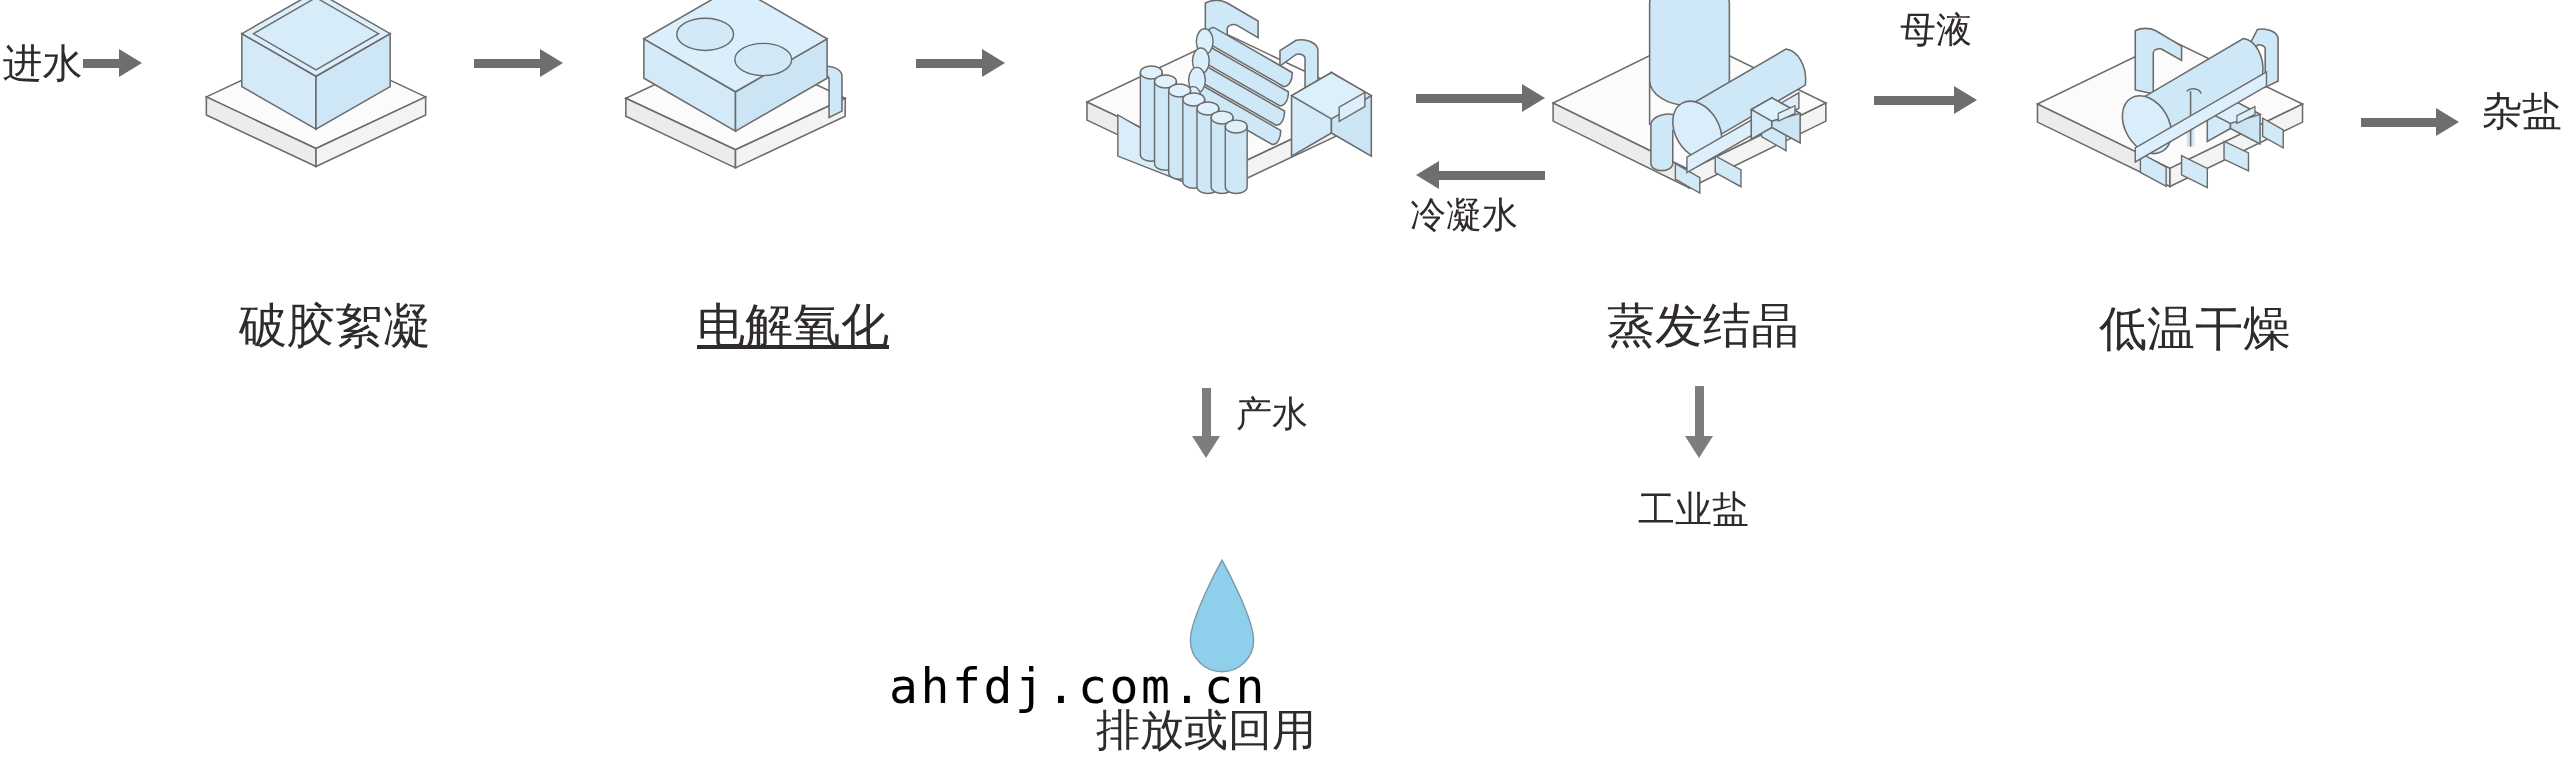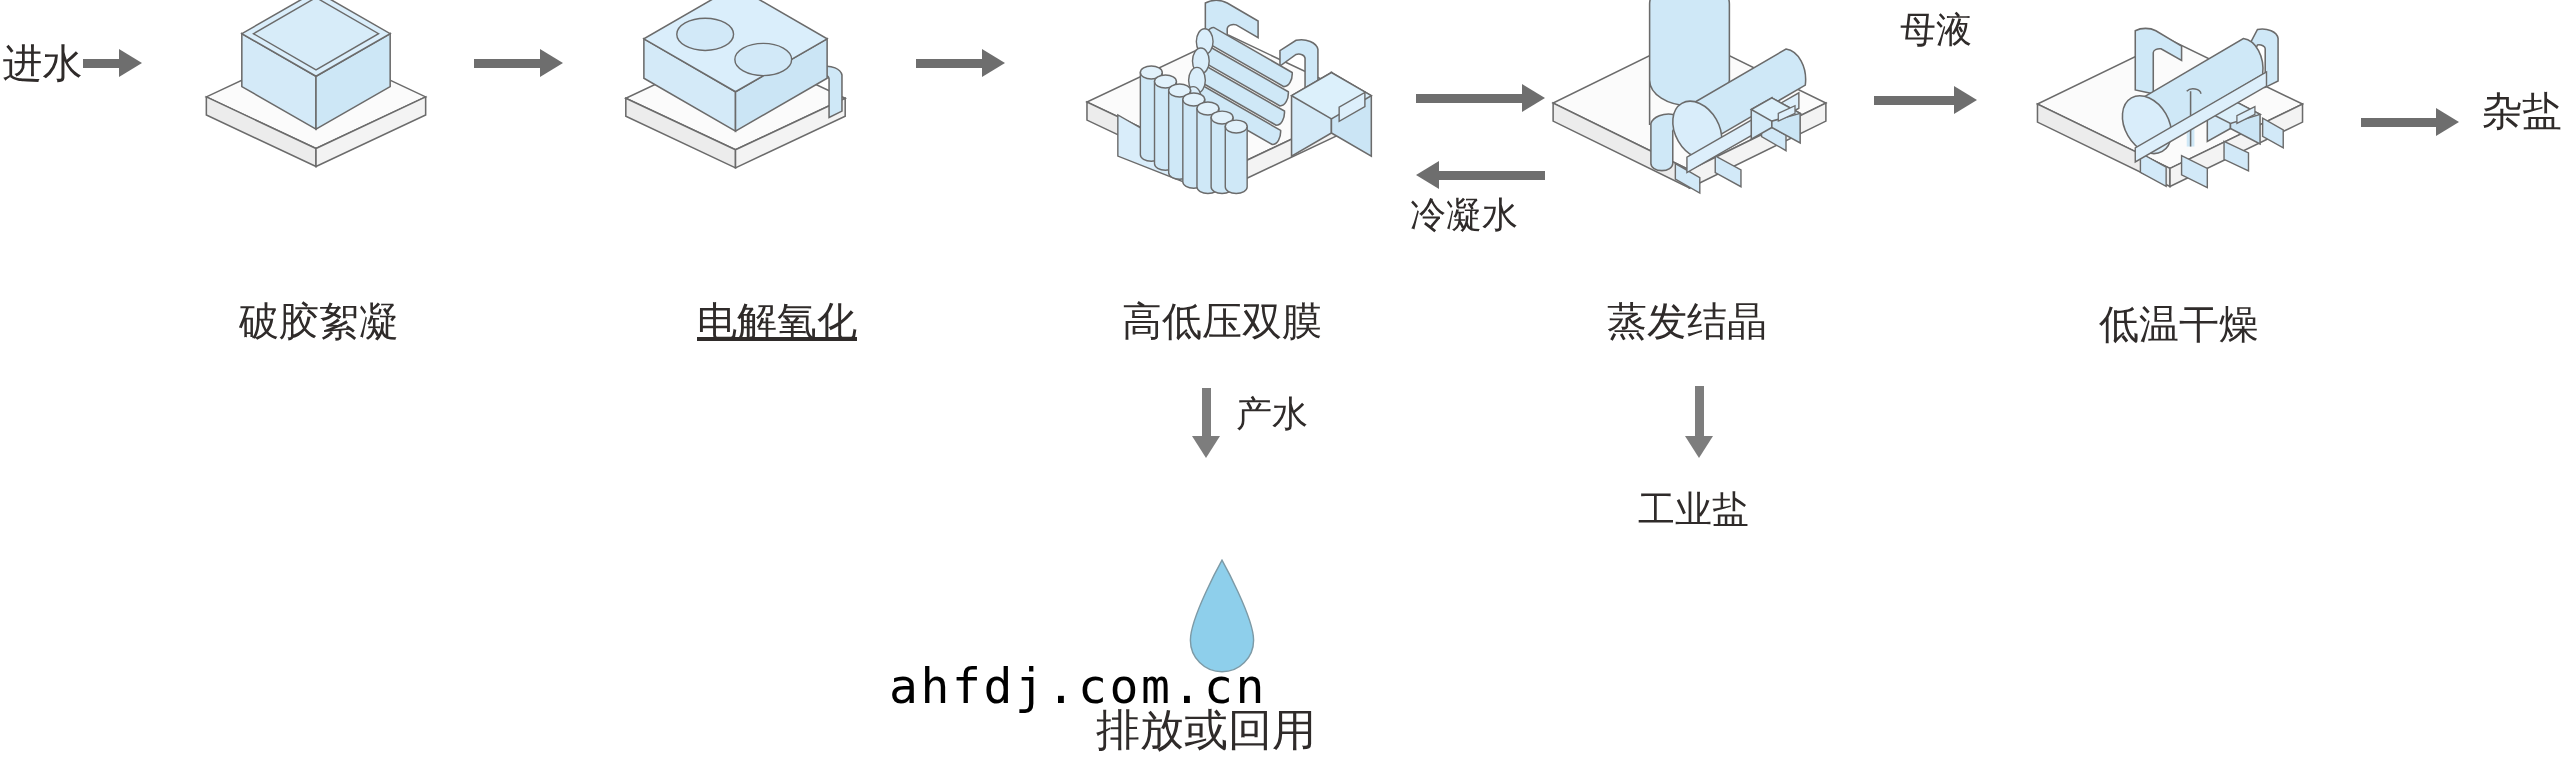--- a/index.html
+++ b/index.html
@@ -12,21 +12,21 @@
   .abs{position:absolute;}
 
   
   .cn{
     font-family:"DejaVu Sans","Liberation Sans",sans-serif;
     color:#2f2b2a;
     white-space:nowrap;
     line-height:1;
     font-weight:400;
   }
-  .lbl-station{font-size:40px;}
+  .lbl-station{font-size:48px;}
   .lbl-io{font-size:40px;}
   .lbl-mid{font-size:36px;text-align:right;}
   .lbl-out{font-size:37px;}
 
   
   .arrow-h{position:absolute;}
   .arrow-h .shaft{position:absolute;background:#6e6e6e;height:8.4px;top:50%;margin-top:-3.9px;left:0;}
   .arrow-h .head{
     position:absolute;width:0;height:0;top:50%;margin-top:-14px;
     border-top:14px solid transparent;border-bottom:14px solid transparent;
@@ -167,21 +167,20 @@
       </g>
 
       <g>
         <polygon points="378,252 378,158 440,122 440,216" fill="#d4eaf8" stroke="#6b6b6b" stroke-width="2.4"></polygon>
         <polygon points="440,216 440,122 502,158 502,252" fill="#cbe5f5" stroke="#6b6b6b" stroke-width="2.4"></polygon>
         <polygon points="440,122 378,158 440,194 502,158" fill="#dcf0fb" stroke="#6b6b6b" stroke-width="2.4"></polygon>
         <polygon points="452,198 452,176 492,153 492,175" fill="#ddeffb" stroke="#6b6b6b" stroke-width="2.2"></polygon>
       </g>
     </svg>
   </div>
-  <div class="abs cn lbl-station" style="left:1122px;top:301px;">高低压双膜</div>
 
   <div class="arrow-h right abs" style="left:1416px;top:84px;width:129px;height:28px;">
     <div class="shaft" style="width:108px;"></div>
     <div class="head"></div>
   </div>
 
   <div class="arrow-h left abs" style="left:1416px;top:161px;width:129px;height:28px;">
     <div class="shaft" style="width:108px;left:20.6px;"></div>
     <div class="head"></div>
   </div>

